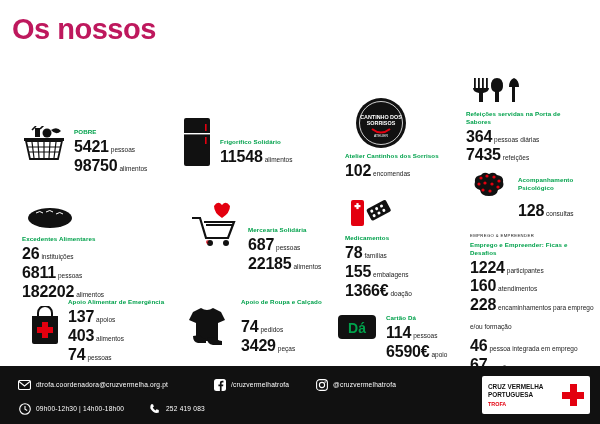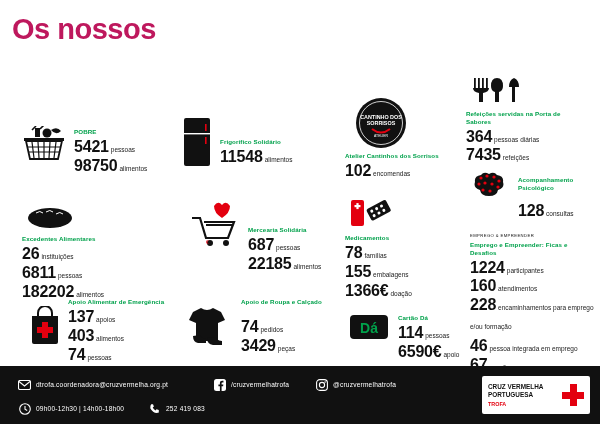--- a/index.html
+++ b/index.html
@@ -342,21 +342,21 @@
       <div class="blk-title">Apoio de Roupa e Calçado</div>
       <div class="stat" style="margin-top:12px;">
         <span class="num">74</span><span class="lbl">pedidos</span>
       </div>
       <div class="stat">
         <span class="num">3429</span><span class="lbl">peças</span>
       </div>
     </div>
   </div>
 
-  <div class="blk" style="left:348px; top:312px;">
+  <div class="blk" style="left:336px; top:312px;">
     <svg class="icon" style="left:0px; top:0px;" width="44" height="30" viewBox="0 0 44 30">
       <rect x="2" y="3" width="38" height="24" rx="4" fill="#111"></rect>
       <text x="21" y="21" fill="#00a14b" font-size="14" font-weight="bold" font-family="Liberation Sans, sans-serif" text-anchor="middle">Dá</text>
     </svg>
     <div style="margin-left:50px; padding-top:2px;">
       <div class="blk-title">Cartão Dá</div>
       <div class="stat">
         <span class="num">114</span><span class="lbl">pessoas</span>
       </div>
       <div class="stat">

